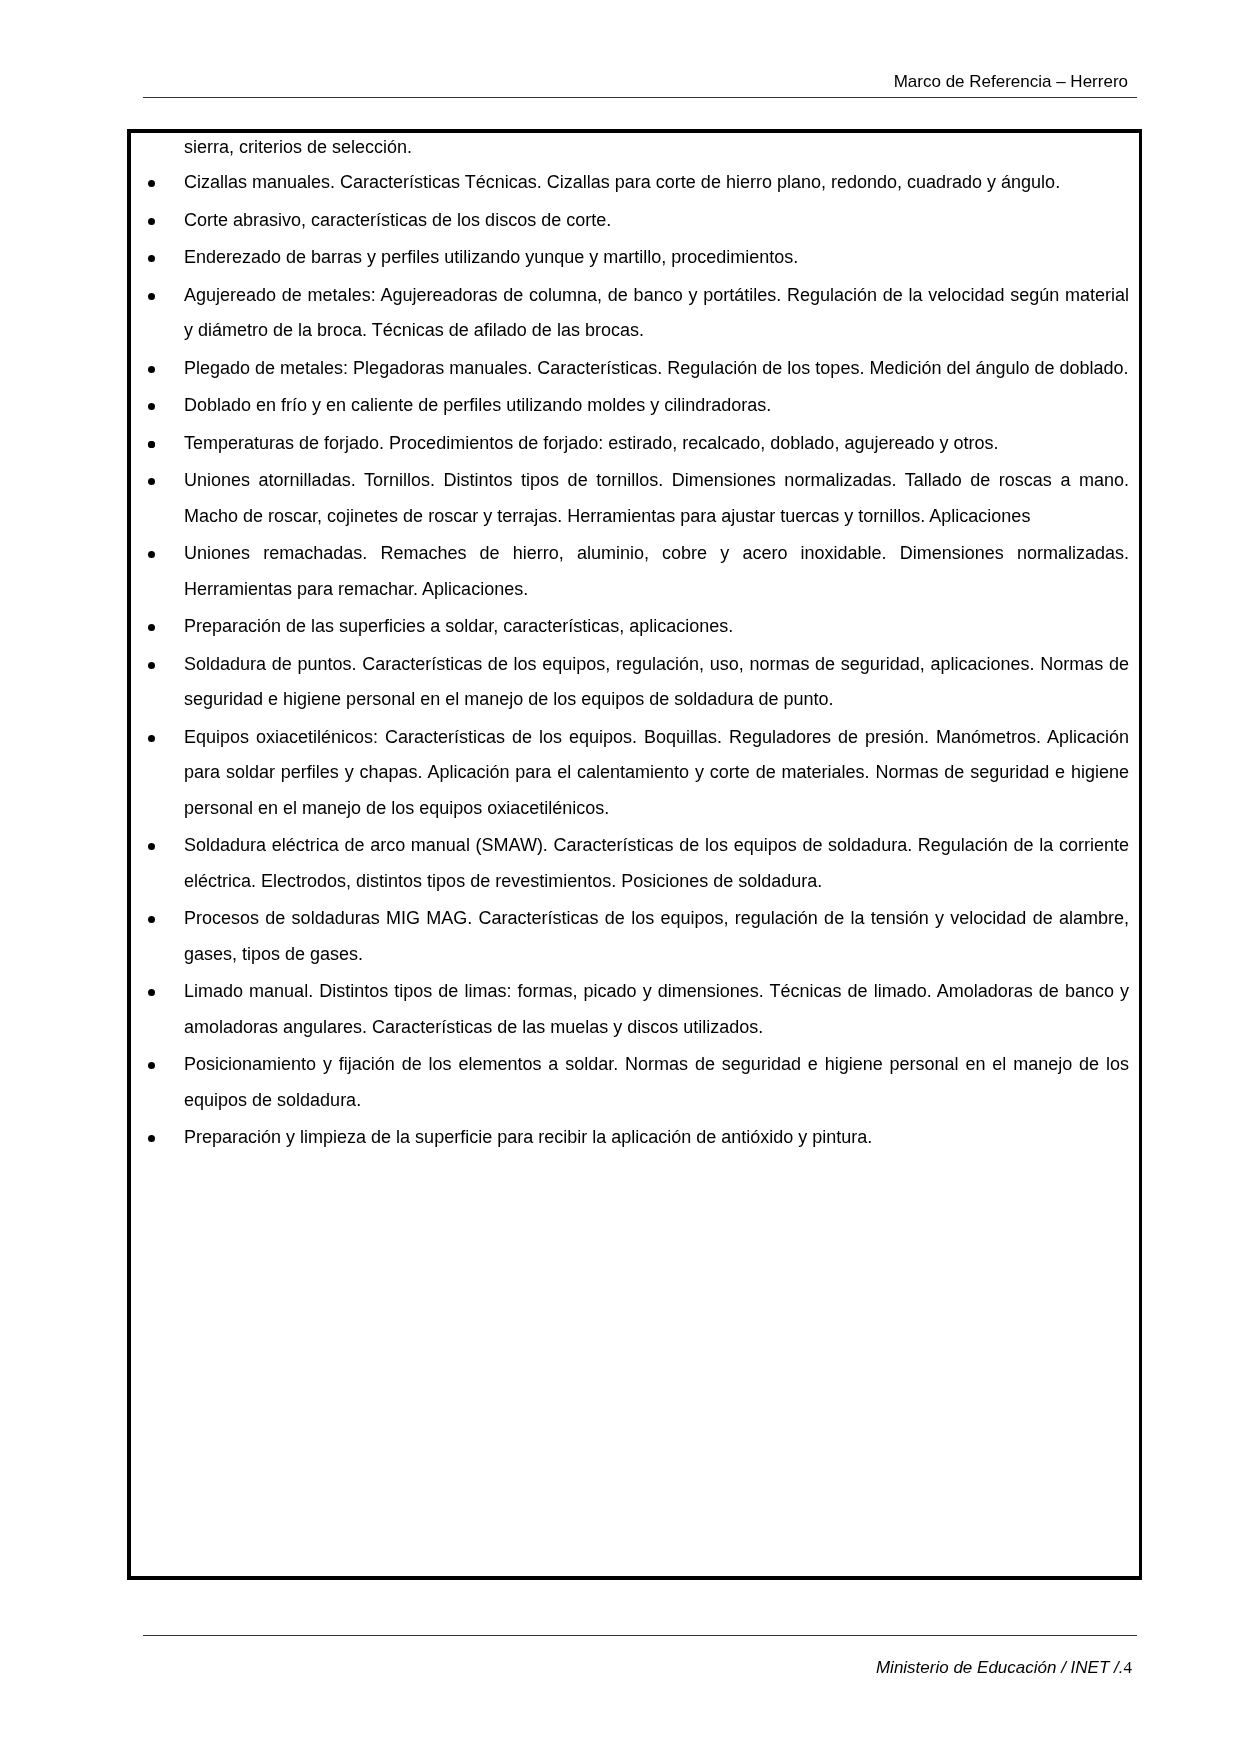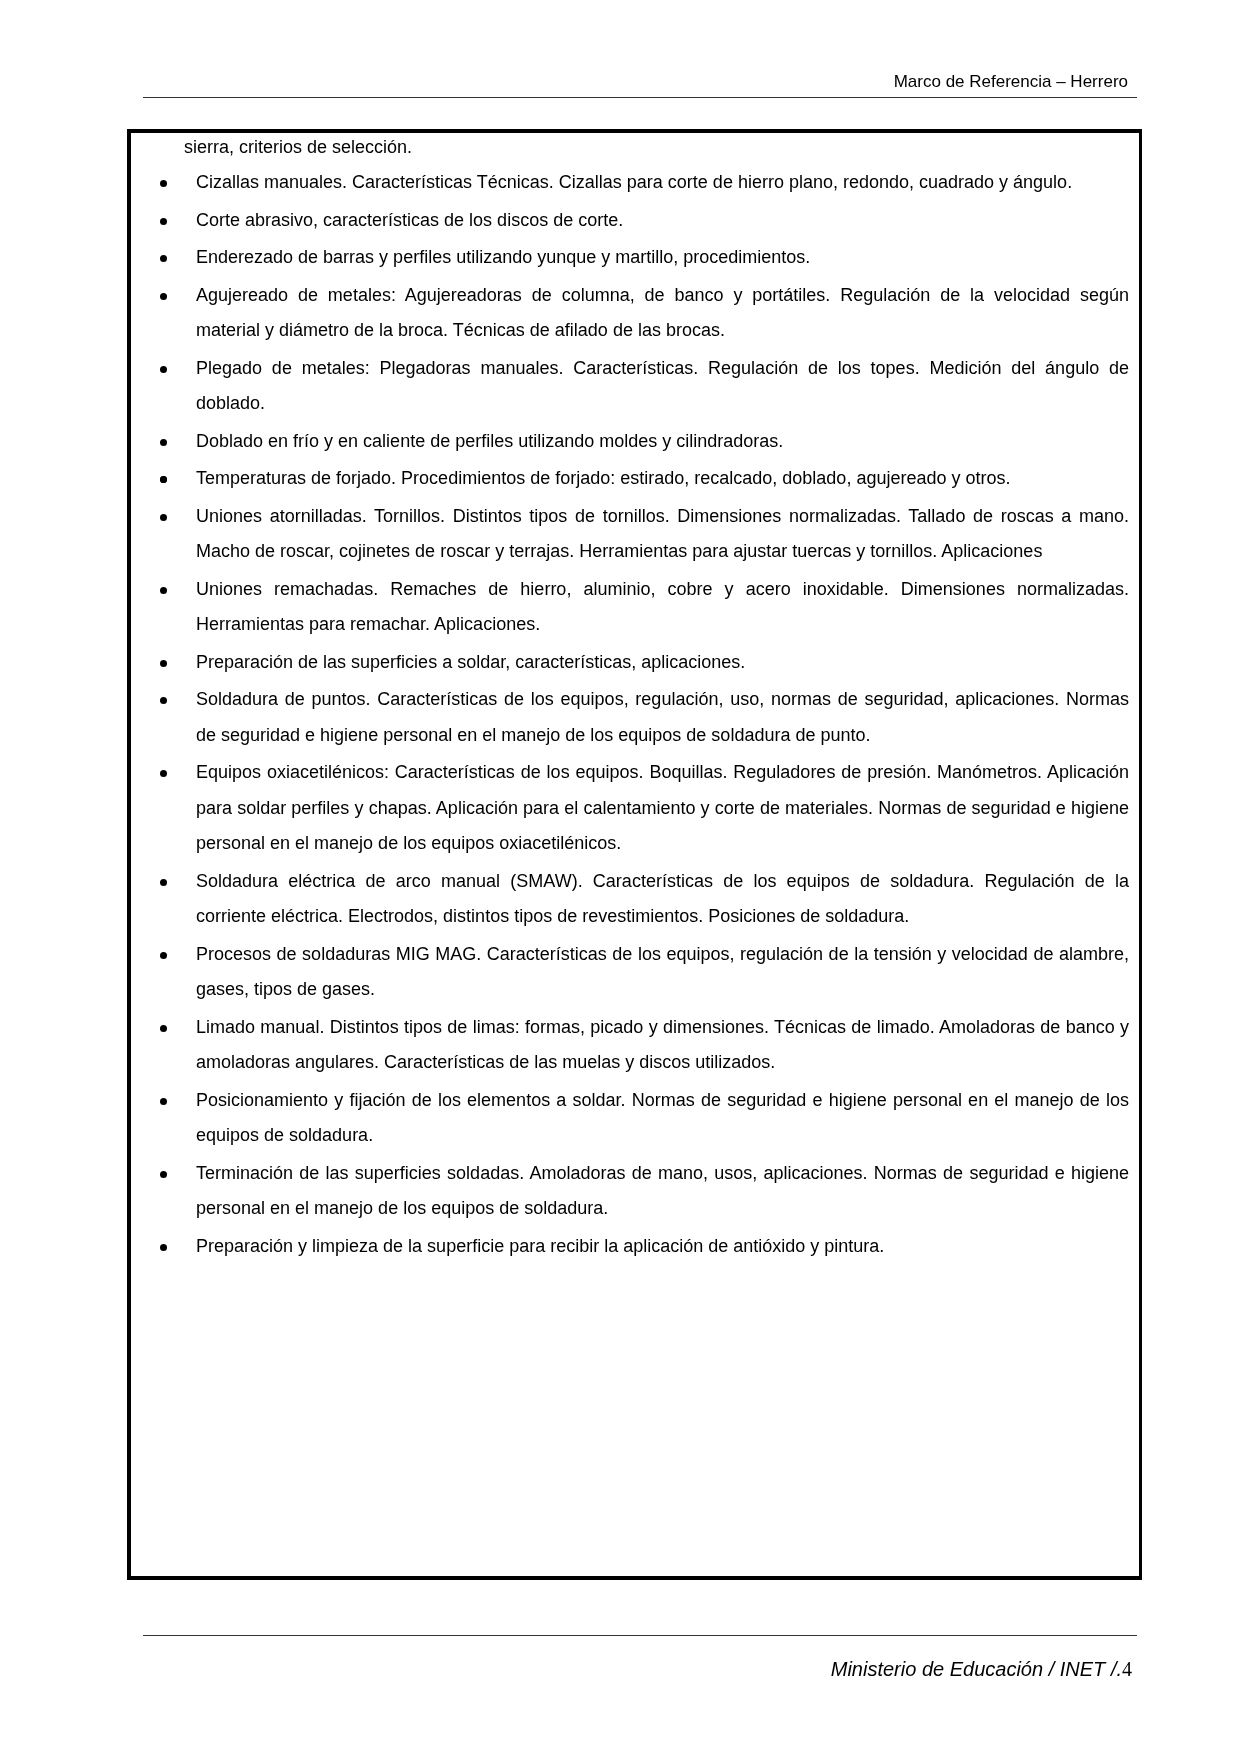--- a/index.html
+++ b/index.html
@@ -4,25 +4,25 @@
 <style>
   html, body { margin: 0; padding: 0; background: #ffffff; }
   body { width: 1240px; height: 1755px; position: relative; overflow: hidden;
          font-family: "Liberation Sans", sans-serif; color: #000; }
   .header-title { position: absolute; right: 112px; top: 72px; font-size: 17px; }
   .header-rule { position: absolute; left: 143px; width: 994px; top: 97px; height: 0; border-top: 1.5px solid #333; }
   .box { position: absolute; left: 127px; top: 129px; width: 1008px; height: 1443px;
          border: 4px solid #000; border-right-width: 3px; box-sizing: content-box; }
   .content { position: absolute; left: 0; right: 0; top: 0; }
   .cont-line { position: absolute; left: 53px; top: 4px; font-size: 18px; line-height: 20px; }
-  ul.items { list-style: none; margin: 0; padding: 0; position: absolute; left: 12px; right: 10px; top: 32px; }
+  ul.items { list-style: none; margin: 0; padding: 0; position: absolute; left: 0; right: 10px; top: 32px; }
   ul.items li { position: relative; padding-left: 53px; font-size: 18px; line-height: 35.5px; text-align: justify; margin-bottom: 2px; }
   ul.items li .bullet { position: absolute; left: 17px; top: 15px; width: 7px; height: 7px; border-radius: 50%; background: #000; }
   .footer-rule { position: absolute; left: 143px; width: 994px; top: 1635px; border-top: 1.5px solid #333; }
-  .footer-text { position: absolute; right: 108px; top: 1658px; font-size: 20px; font-style: italic; }
+  .footer-text { position: absolute; right: 108px; top: 1658px; font-size: 17px; font-style: italic; }
   .footer-text .pg { font-style: normal; font-family: "Liberation Serif", serif; }
 </style>
 </head>
 <body>
 
 <div>
   <div class="header-title">Marco de Referencia – Herrero</div>
   <div class="header-rule"></div>
 </div>
 
@@ -40,21 +40,20 @@
         <li><span class="bullet"></span><span>Temperaturas de forjado. Procedimientos de forjado: estirado, recalcado, doblado, agujereado y otros.</span></li>
         <li><span class="bullet"></span><span>Uniones atornilladas. Tornillos. Distintos tipos de tornillos. Dimensiones normalizadas. Tallado de roscas a mano. Macho de roscar, cojinetes de roscar y terrajas. Herramientas para ajustar tuercas y tornillos. Aplicaciones</span></li>
         <li><span class="bullet"></span><span>Uniones remachadas. Remaches de hierro, aluminio, cobre y acero inoxidable. Dimensiones normalizadas. Herramientas para remachar. Aplicaciones.</span></li>
         <li><span class="bullet"></span><span>Preparación de las superficies a soldar, características, aplicaciones.</span></li>
         <li><span class="bullet"></span><span>Soldadura de puntos. Características de los equipos, regulación, uso, normas de seguridad, aplicaciones. Normas de seguridad e higiene personal en el manejo de los equipos de soldadura de punto.</span></li>
         <li><span class="bullet"></span><span>Equipos oxiacetilénicos: Características de los equipos. Boquillas. Reguladores de presión. Manómetros. Aplicación para soldar perfiles y chapas. Aplicación para el calentamiento y corte de materiales. Normas de seguridad e higiene personal en el manejo de los equipos oxiacetilénicos.</span></li>
         <li><span class="bullet"></span><span>Soldadura eléctrica de arco manual (SMAW). Características  de los equipos de soldadura. Regulación de la corriente eléctrica. Electrodos, distintos tipos de revestimientos. Posiciones de soldadura.</span></li>
         <li><span class="bullet"></span><span>Procesos de soldaduras MIG MAG. Características de los equipos, regulación de la tensión y velocidad de alambre, gases, tipos de gases.</span></li>
         <li><span class="bullet"></span><span>Limado manual. Distintos tipos de limas: formas, picado y dimensiones. Técnicas de limado. Amoladoras de banco y amoladoras angulares. Características de las muelas y discos utilizados.</span></li>
         <li><span class="bullet"></span><span>Posicionamiento y fijación de los elementos a soldar. Normas de seguridad e higiene personal en el manejo de los equipos de soldadura.</span></li>
-        <li><span class="bullet"></span><span>Terminación de las superficies soldadas. Amoladoras de mano, usos, aplicaciones. Normas de seguridad e higiene personal en el manejo de los equipos de soldadura.</span></li>
         <li><span class="bullet"></span><span>Preparación y limpieza de la superficie para recibir la aplicación de antióxido y pintura.</span></li>
       </ul>
   </div>
 </div>
 
 <div>
   <div class="footer-rule"></div>
   <div class="footer-text">
     <span>Ministerio de Educación / INET /.</span><span class="pg">4</span>
   </div>

